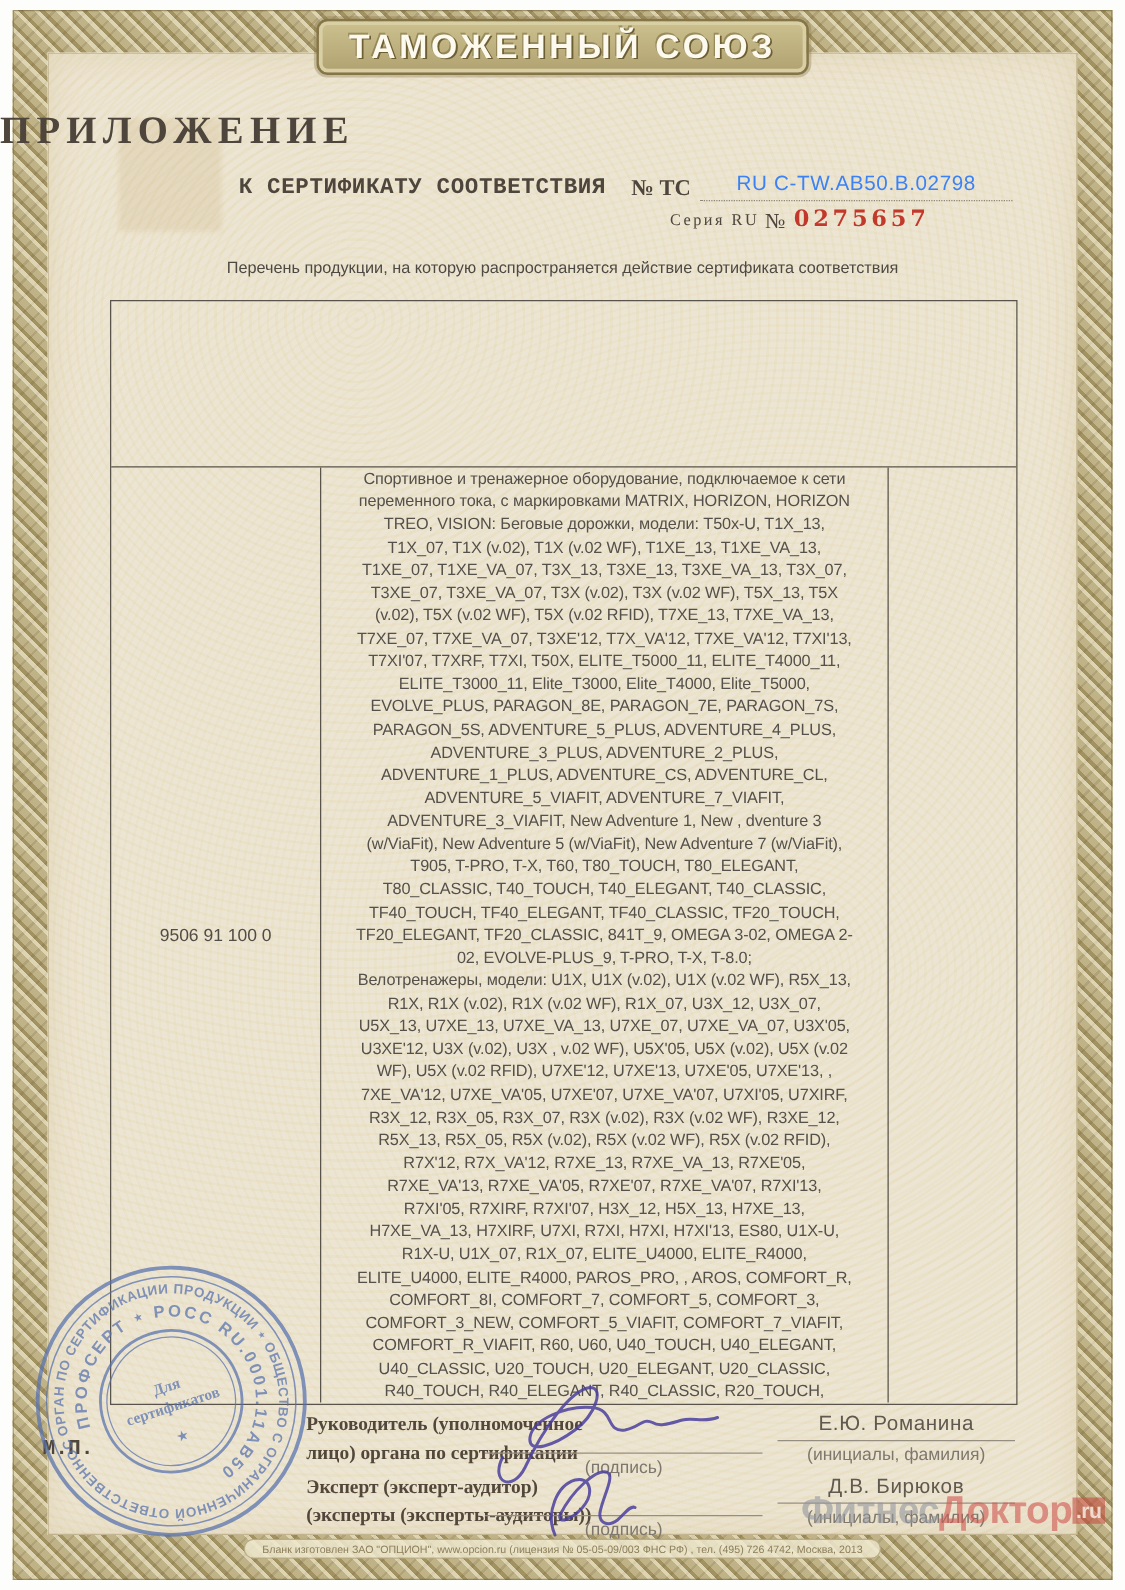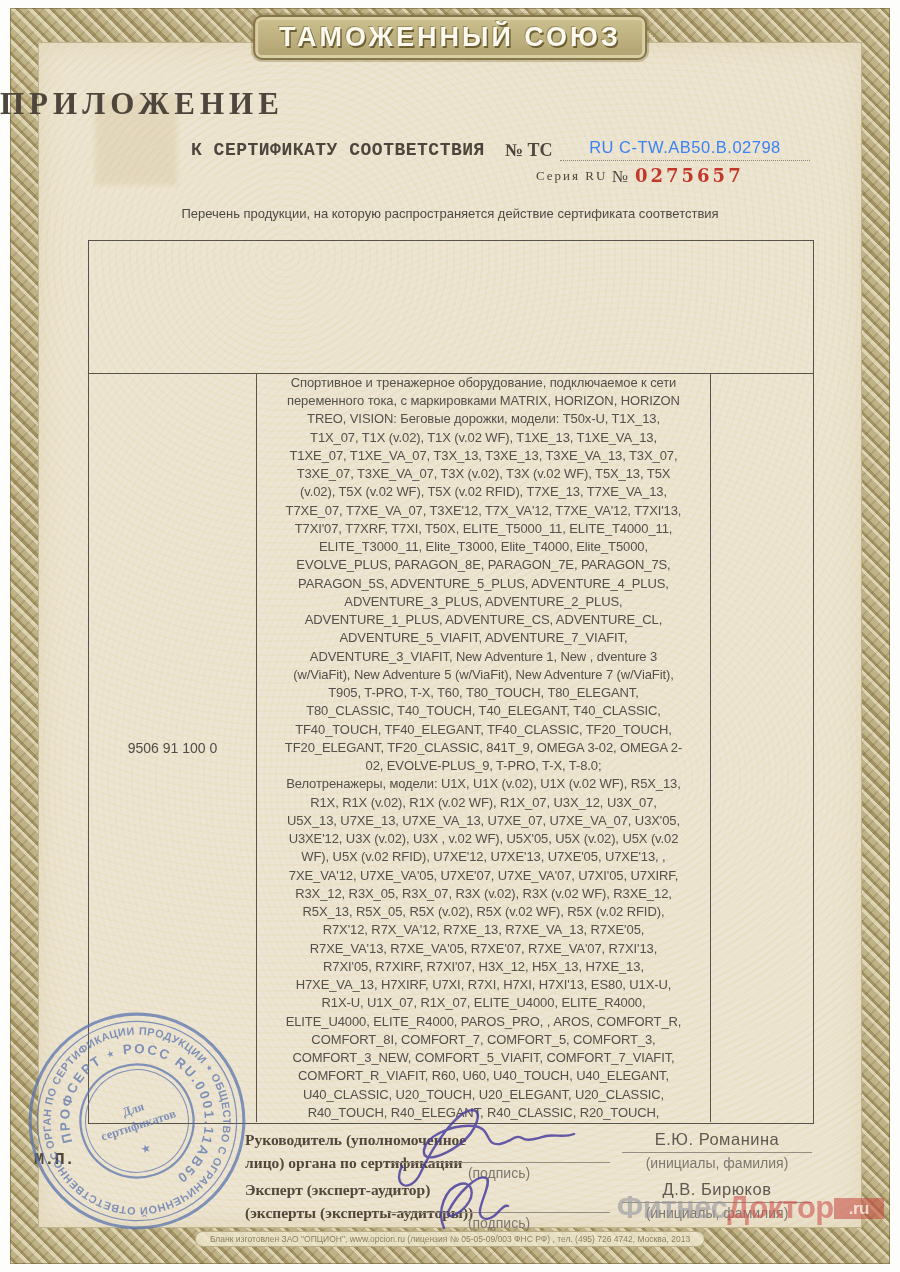--- a/index.html
+++ b/index.html
@@ -124,21 +124,21 @@
   .footer-pill{
     position:absolute;left:50%;transform:translateX(-50%);top:1231px;
     padding:2px 14px;border-radius:9px;background:rgba(238,231,206,.85);
     border:1px solid rgba(150,132,84,.55);
     font-size:8.5px;color:#8b7e5b;white-space:nowrap;z-index:3;
   }
   
   .watermark{position:absolute;right:16px;top:1190px;font-weight:700;font-size:31px;z-index:7;letter-spacing:-0.5px;}
   .wm1{color:rgba(148,152,158,.62);margin-left:20px;}
   .wm2{color:rgba(209,88,83,.62);}
-  .wm3{font-size:17px;color:rgba(250,244,232,.8);background:rgba(196,70,60,.55);padding:1px 15px;vertical-align:4px;}
+  .wm3{font-size:17px;color:rgba(250,244,232,.8);background:rgba(196,70,60,.55);padding:1px 3px;vertical-align:4px;}
 </style>
 </head>
 <body>
 
 <div class="frame"></div>
 <div class="paper"></div>
 <div class="scan-blot"></div>
 
 <div class="plaque">ТАМОЖЕННЫЙ СОЮЗ</div>
 <div class="title">ПРИЛОЖЕНИЕ</div>

